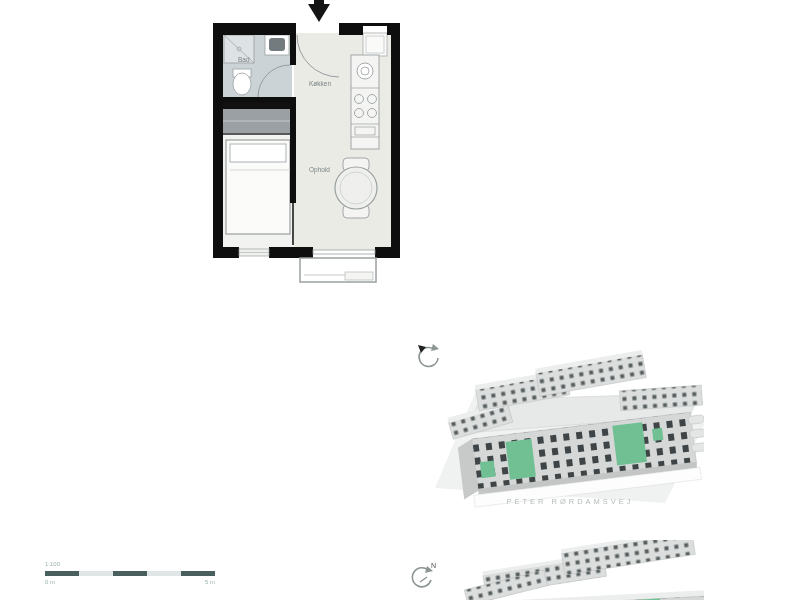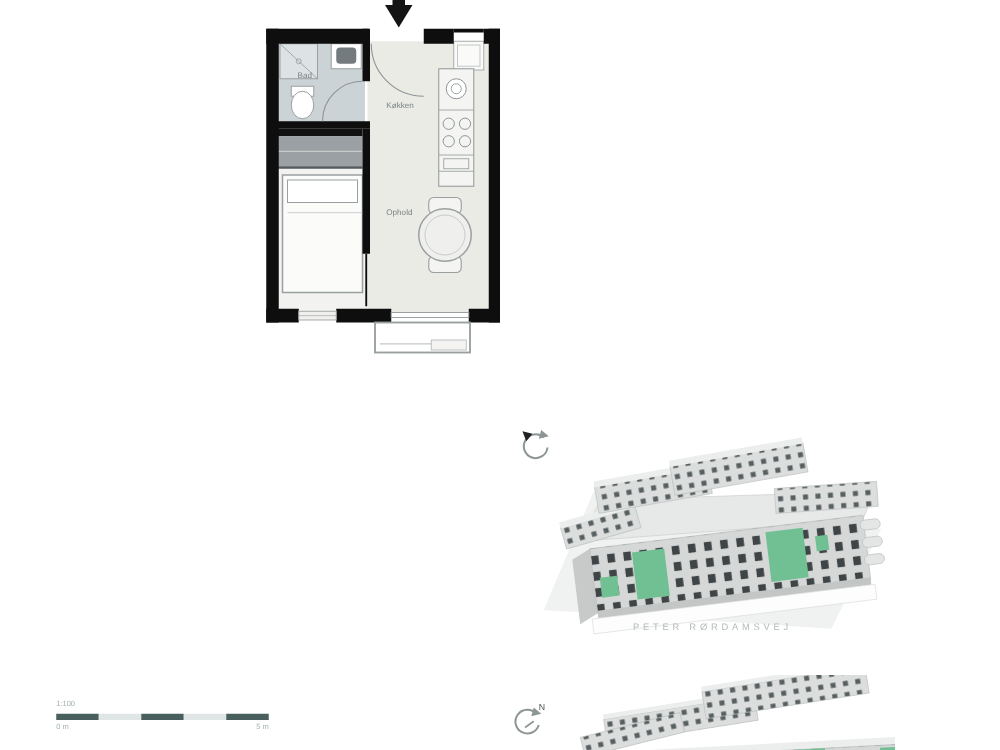--- a/index.html
+++ b/index.html
@@ -1,17 +1,17 @@
 <!DOCTYPE html>
 <html><head>
 <meta charset="utf-8">
 <style>
   html,body{margin:0;padding:0;background:#fff;}
   .page{position:relative;width:704px;height:600px;background:#ffffff;overflow:hidden;
-        font-family:"Liberation Sans",sans-serif;padding-left:12px;}
+        font-family:"Liberation Sans",sans-serif;}
   .abs{position:absolute;}
   .plan-label{font-size:6.5px;fill:#7d8486;font-family:"Liberation Sans",sans-serif;}
   .caption{font-size:7.5px;letter-spacing:3px;color:#b4baba;text-align:center;}
   .sb-small{font-size:6px;color:#9fb0af;line-height:7px;}
   .sb-bar{display:flex;height:5px;margin-top:3px;}
   .sb-bar span{width:34px;height:5px;display:block;}
   .sb-row{display:flex;justify-content:space-between;margin-top:3px;}
 </style>
 </head>
 <body>

